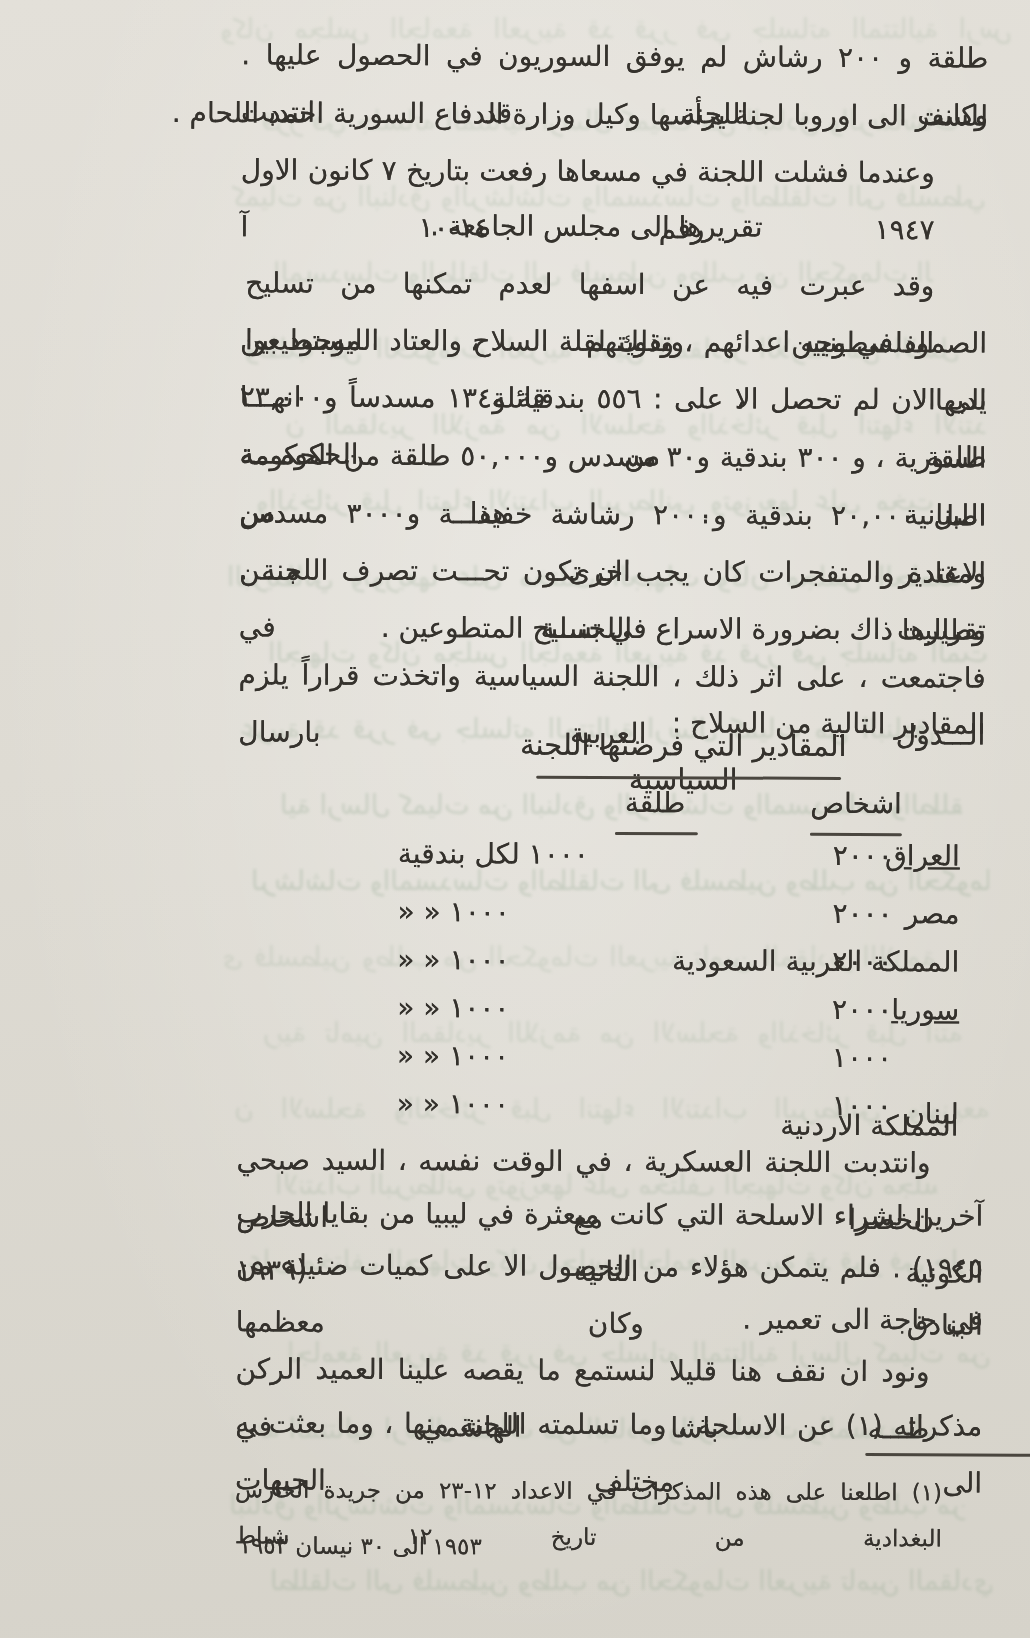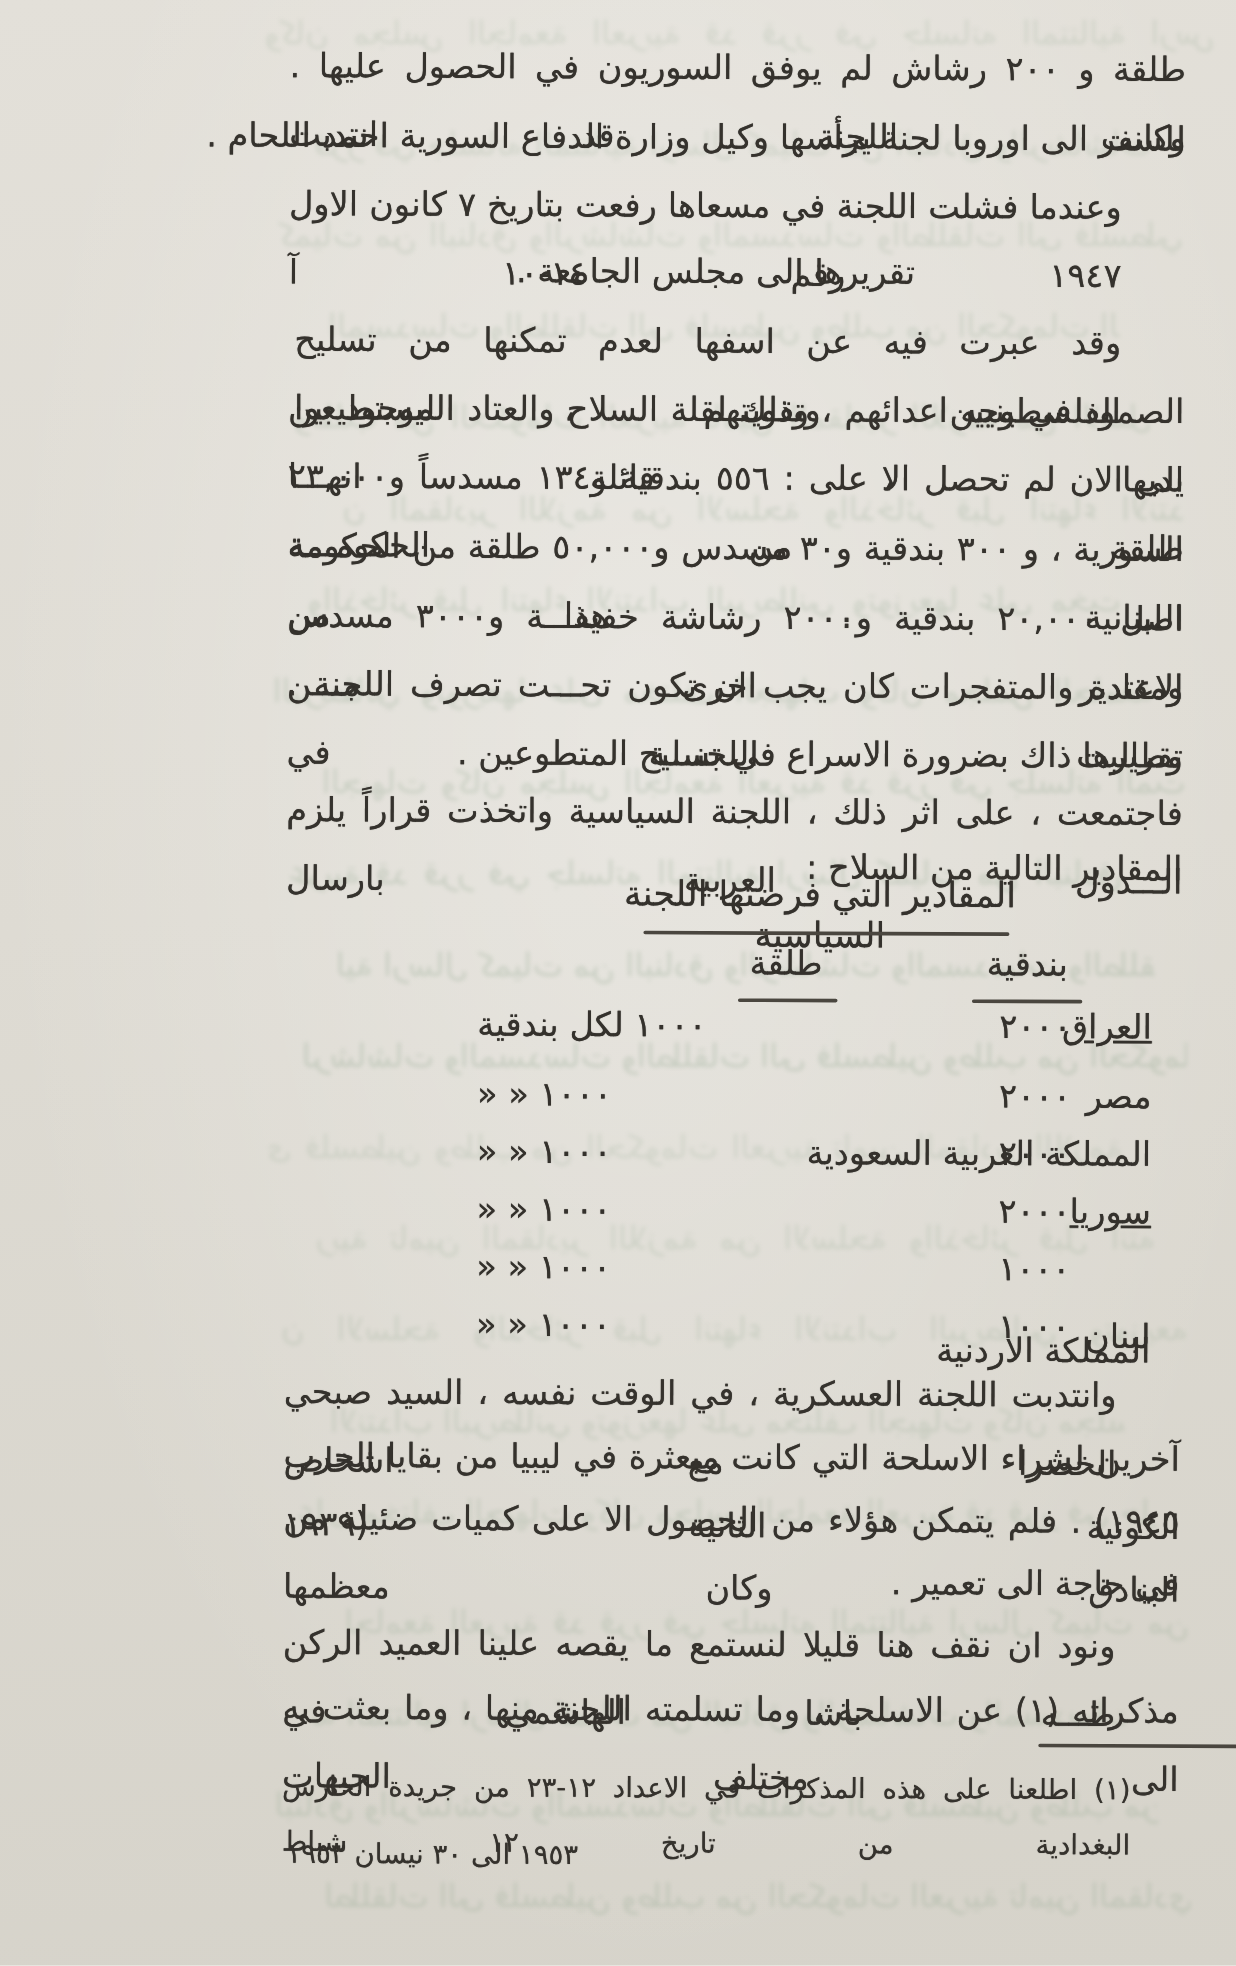--- a/index.html
+++ b/index.html
@@ -80,21 +80,21 @@
     <div class="line" style="top:600px;right:45px;">تقريرها ذاك بضرورة الاسراع في تسليح المتطوعين .</div>
 
     <div class="line just" style="top:648px;right:45px;left:30px;">فاجتمعت ، على اثر ذلك ، اللجنة السياسية واتخذت قراراً يلزم الـــدول العربية بارسال</div>
     <div class="line" style="top:694px;right:45px;">المقادير التالية من السلاح :</div>
 
     <div>
       <div class="t-title" style="top:728px;left:295px;width:360px;">المقادير التي فرضتها اللجنة السياسية</div>
       <div class="tline" style="top:776px;left:328px;width:305px;"></div>
 
       <div class="t-head" style="top:786px;left:850px;width:125px;">اسم الصمود</div>
-      <div class="t-head" style="top:786px;left:598px;width:100px;">بندقية</div>
+      <div class="t-head" style="top:786px;left:598px;width:100px;">اشخاص</div>
       <div class="t-head" style="top:786px;left:402px;width:90px;">طلقة</div>
 
       <div class="tline" style="top:832px;left:867px;width:90px;"></div>
       <div class="tline" style="top:832px;left:602px;width:92px;"></div>
       <div class="tline" style="top:832px;left:407px;width:83px;"></div>
 
       <div>
         <div class="t-cell" style="top:838px;right:70px;text-decoration:underline;">العراق</div>
         <div class="t-cell" style="top:838px;left:590px;width:130px;text-align:center;">٢٠٠٠</div>
         <div class="t-cell" style="top:838px;left:190px;width:300px;text-align:left;direction:rtl;">١٠٠٠ لكل بندقية</div>

